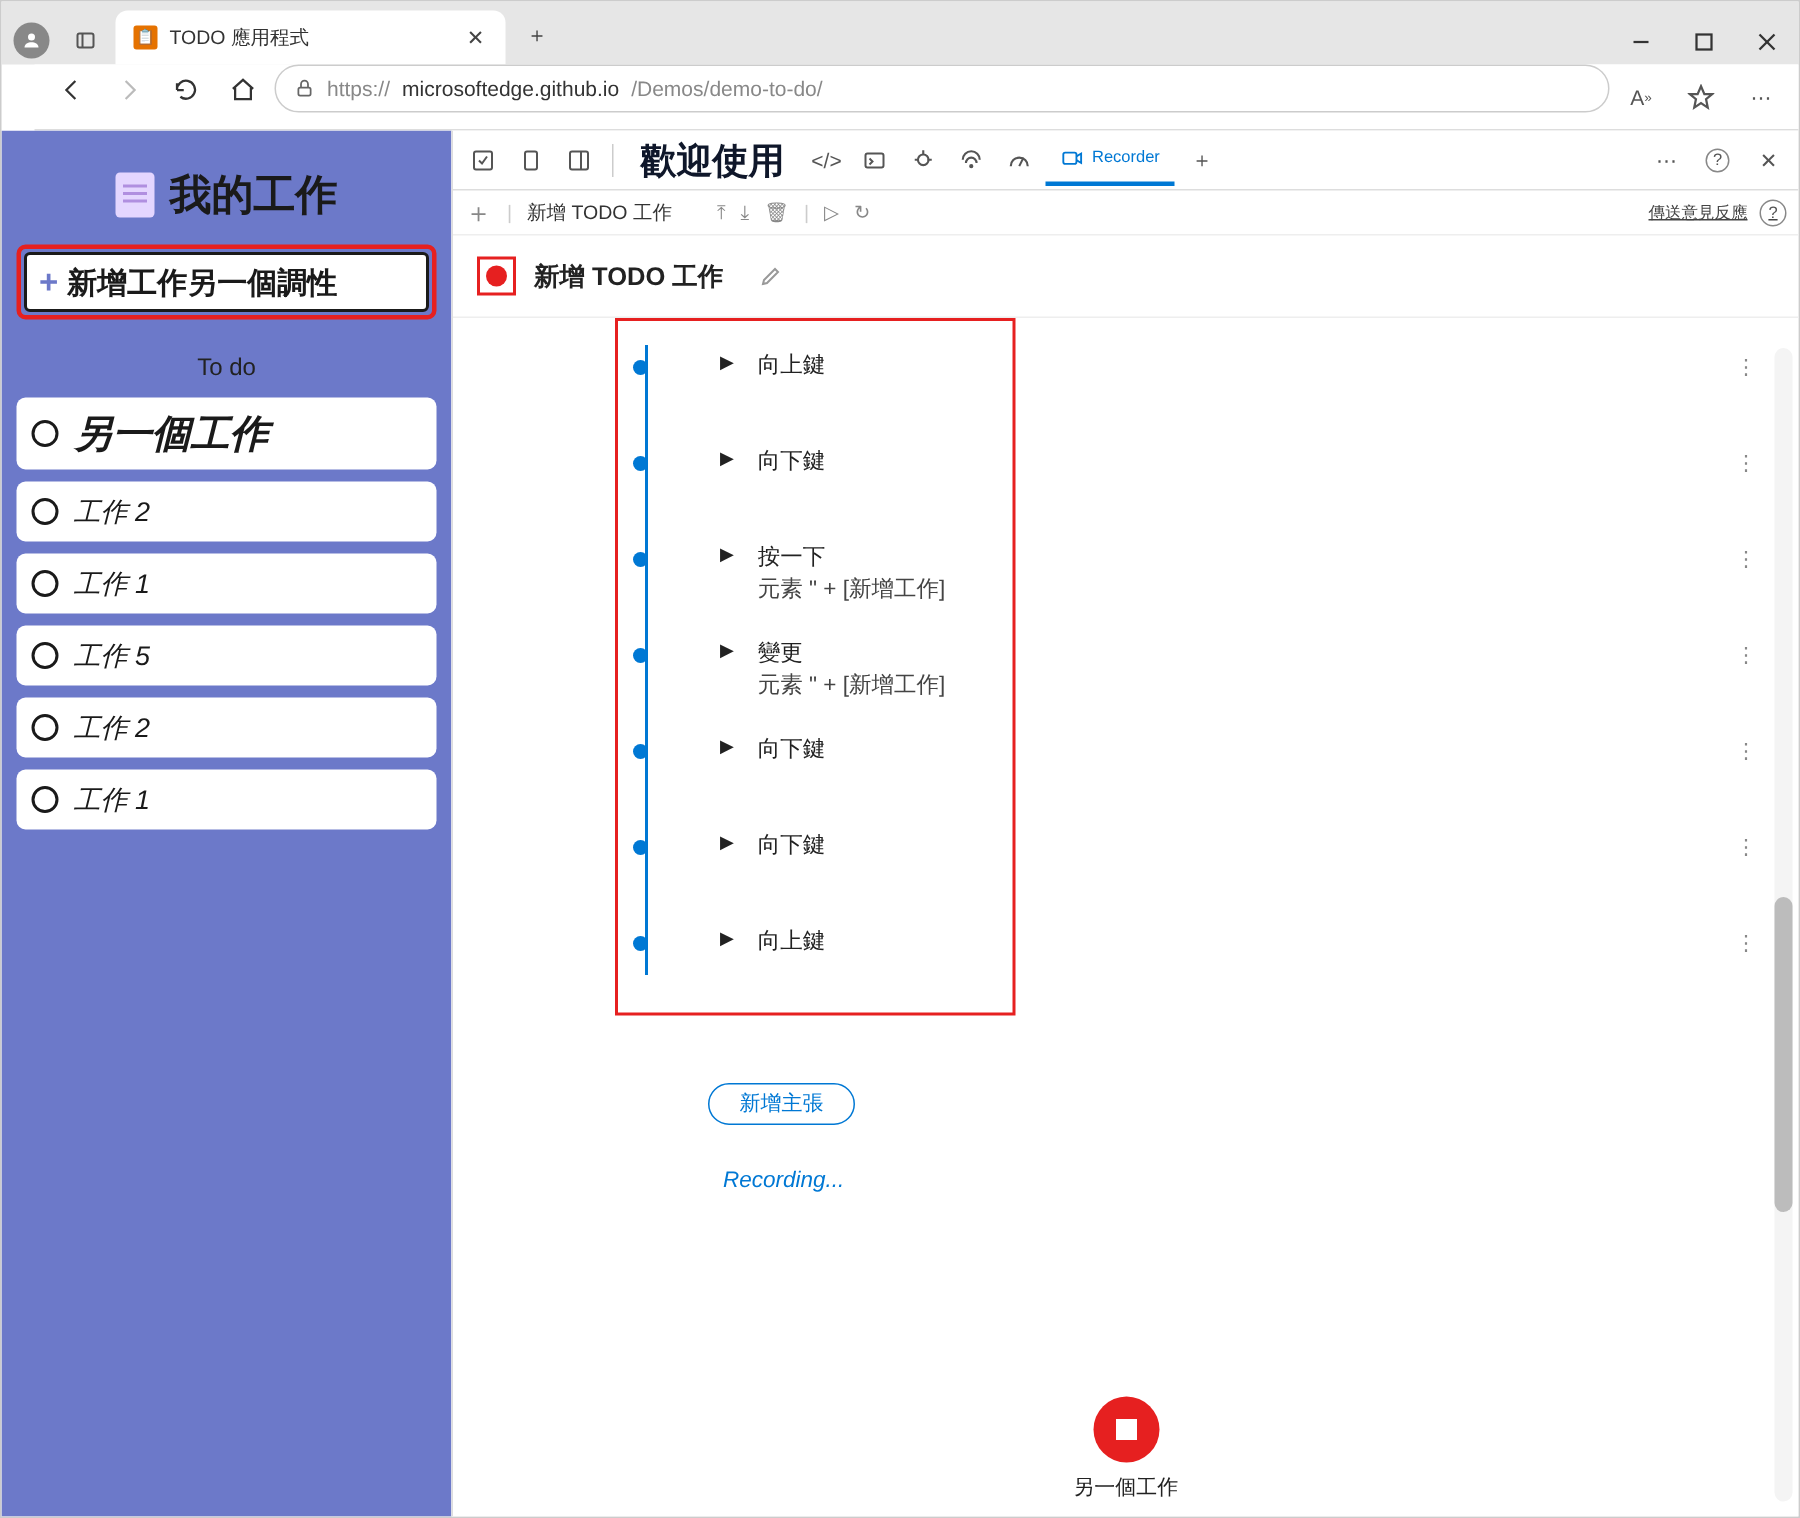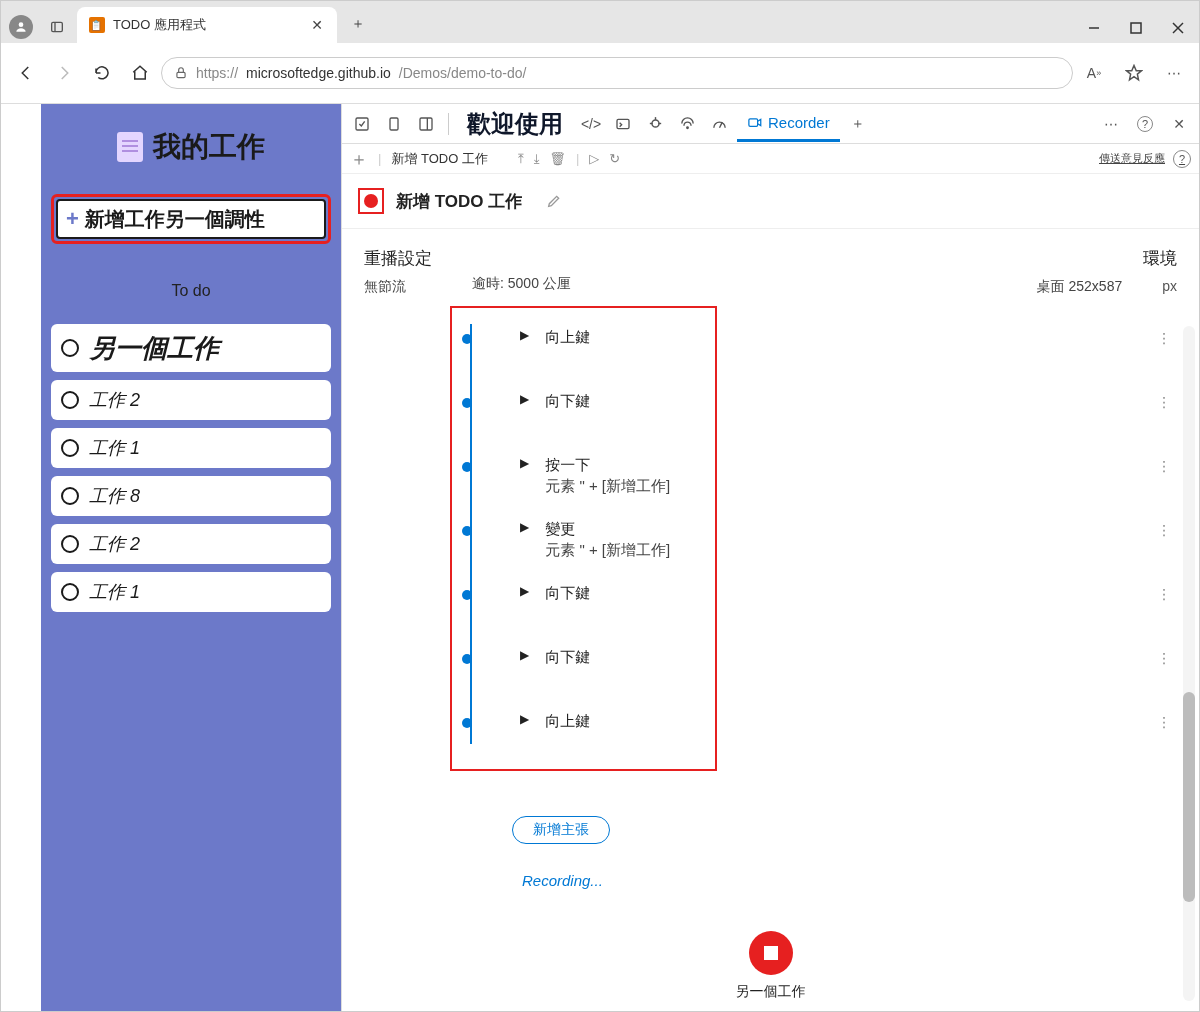--- a/index.html
+++ b/index.html
@@ -12,53 +12,53 @@
 .tb-profile { width: 24px; height: 24px; border-radius: 50%; background: #888; display: flex; align-items: center; justify-content: center; color: #fff; margin: 0 8px 4px 0; }
 .tab { height: 36px; background: #fff; border-radius: 8px 8px 0 0; padding: 0 12px; display: flex; align-items: center; gap: 8px; min-width: 260px; }
 .tab-icon { width: 16px; height: 16px; background: #e57200; border-radius: 2px; display: flex; align-items: center; justify-content: center; color: #fff; font-size: 10px; }
 .tab-title { color: #333; font-size: 13px; flex: 1; }
 .tab-close { width: 16px; height: 16px; display: flex; align-items: center; justify-content: center; color: #444; cursor: pointer; }
 .newtab { width: 30px; height: 30px; display: flex; align-items: center; justify-content: center; color: #444; margin-left: 6px; margin-bottom: 4px; }
 .win-controls { margin-left: auto; display: flex; }
 .win-btn { width: 42px; height: 30px; display: flex; align-items: center; justify-content: center; color: #333; }
 
 
-.addrbar { height: 61px; background: #fff; display: flex; align-items: center; padding: 0 8px; gap: 4px; border-bottom: 1px solid #ddd; }
+.addrbar { height: 44px; background: #fff; display: flex; padding: 0 8px; gap: 4px; border-bottom: 1px solid #ddd; margin-left: 22px; }
 .nav-btn { width: 34px; height: 34px; display: flex; align-items: center; justify-content: center; color: #555; border-radius: 4px; }
 .nav-btn.disabled { color: #bbb; }
 .url-box { flex: 1; height: 32px; border: 1px solid #ccc; border-radius: 16px; display: flex; align-items: center; padding: 0 12px; gap: 8px; color: #333; font-size: 14px; }
 .url-muted { color: #888; }
 .addr-right { display: flex; gap: 6px; align-items: center; }
 
 
 .content { flex: 1; display: flex; overflow: hidden; }
 
 
-.todo-app { width: 300px; background: #6c79c9; padding: 14px 10px; display: flex; flex-direction: column; gap: 24px; color: #fff; margin-left: 40px; }
+.todo-app { width: 300px; background: #6c79c9; padding: 14px 10px; display: flex; flex-direction: column; gap: 10px; color: #fff; }
 .todo-hdr { display: flex; align-items: center; justify-content: center; gap: 10px; margin: 10px 0 4px; }
 .todo-hdr-icon { width: 26px; height: 30px; background: #e4d6ff; border-radius: 3px; position: relative; }
 .todo-hdr-icon::after { content: ""; position: absolute; top: 8px; left: 5px; right: 5px; height: 2px; background: #b08fe0; box-shadow: 0 5px 0 #b08fe0, 0 10px 0 #b08fe0; }
 .todo-hdr-title { font-size: 28px; font-weight: 700; color: #1a1a1a; }
 .todo-add-wrap { border: 3px solid #e62020; border-radius: 6px; padding: 2px; }
 .todo-add { background: #fff; height: 40px; border: 2px solid #1a1a1a; border-radius: 4px; display: flex; align-items: center; padding: 0 8px; gap: 6px; color: #1a1a1a; font-size: 20px; font-weight: 600; }
 .todo-add .plus { color: #6c79c9; font-weight: 700; font-size: 22px; }
 .todo-section-title { text-align: center; color: #222; font-size: 16px; margin-top: 14px; }
 .todo-list { display: flex; flex-direction: column; gap: 8px; font-style: italic; }
 .todo-item { background: #fff; color: #1a1a1a; height: 40px; border-radius: 6px; display: flex; align-items: center; padding: 0 10px; gap: 10px; font-size: 18px; }
 .todo-item.featured { height: 48px; font-size: 26px; font-weight: 600; }
 .todo-circle { width: 18px; height: 18px; border: 2px solid #1a1a1a; border-radius: 50%; flex-shrink: 0; }
 
 
 .devtools { flex: 1; display: flex; flex-direction: column; background: #fff; border-left: 1px solid #ddd; position: relative; }
 .dt-tabbar { height: 40px; display: flex; align-items: center; padding: 0 6px; gap: 4px; border-bottom: 1px solid #ddd; }
 .dt-ico { width: 28px; height: 28px; display: flex; align-items: center; justify-content: center; color: #555; }
 .dt-sep { width: 1px; height: 22px; background: #ccc; margin: 0 4px; }
 .dt-tab { padding: 8px 10px; font-size: 24px; color: #0f172a; font-weight: 600; }
 .dt-tab.active { border-bottom: 3px solid #0078d4; color: #0078d4; }
-.dt-tab.recorder { display: flex; align-items: center; gap: 6px; font-size: 15px; font-weight: 500; }
+.dt-tab.recorder { display: flex; align-items: center; gap: 6px; font-size: 11px; font-weight: 500; }
 .dt-more { margin-left: auto; display: flex; gap: 6px; align-items: center; }
 
 .dt-sub { height: 30px; display: flex; align-items: center; padding: 0 8px; gap: 10px; border-bottom: 1px solid #eee; font-size: 13px; }
 .dt-sub .plus { color: #888; font-size: 18px; }
 .dt-sub-label { color: #333; }
 .dt-sub-icons { display: flex; gap: 10px; margin-left: 20px; color: #888; }
 .dt-sub-right { margin-left: auto; display: flex; align-items: center; gap: 8px; color: #444; font-size: 11px; text-decoration: underline; }
 .dt-sub-help { width: 18px; height: 18px; border: 1px solid #888; border-radius: 50%; display: flex; align-items: center; justify-content: center; font-size: 11px; color: #555; }
 
 .dt-recording-hdr { padding: 14px 16px; display: flex; align-items: center; gap: 12px; border-bottom: 1px solid #eee; }
@@ -207,21 +207,21 @@
           <div class="todo-item">
             <span class="todo-circle"></span>
             <span>工作 2</span>
           </div>
           <div class="todo-item">
             <span class="todo-circle"></span>
             <span>工作 1</span>
           </div>
           <div class="todo-item">
             <span class="todo-circle"></span>
-            <span>工作 8</span>
+            <span>工作 5</span>
           </div>
           <div class="todo-item">
             <span class="todo-circle"></span>
             <span>工作 2</span>
           </div>
           <div class="todo-item">
             <span class="todo-circle"></span>
             <span>工作 1</span>
           </div>
         </div>
@@ -315,34 +315,20 @@
             <div class="rec-dot"></div>
           </div>
         <div class="rec-title">新增 TODO 工作</div>
         <div class="pencil">
           <svg width="16" height="16" viewBox="0 0 24 24" fill="none" stroke="#999" stroke-width="2">
               <path d="M4 20l4-1 11-11-3-3L5 16l-1 4z"></path>
             </svg>
         </div>
       </div>
 
-      <div class="dt-settings">
-        <div class="dt-set-col">
-          <div class="dt-set-label">重播設定</div>
-          <div class="dt-set-val">無節流</div>
-        </div>
-        <div class="dt-set-col">
-          <div class="dt-set-label" style="visibility:hidden">.</div>
-          <div class="dt-set-val">逾時: 5000 公厘</div>
-        </div>
-        <div class="dt-set-col dt-set-right">
-          <div class="dt-set-label">環境</div>
-          <div class="dt-set-val"><span>桌面</span> <span>252x587</span><span class="dt-set-unit">px</span></div>
-        </div>
-      </div>
 
       <div class="dt-body">
         <div class="step-line"></div>
         <div class="steps-box"></div>
         <div class="steps" id="steps">
             <div class="step">
               <span class="step-bullet"></span>
               <span style="width:20px"></span>
               <span class="step-expand">▶</span>
               <div class="step-body">

